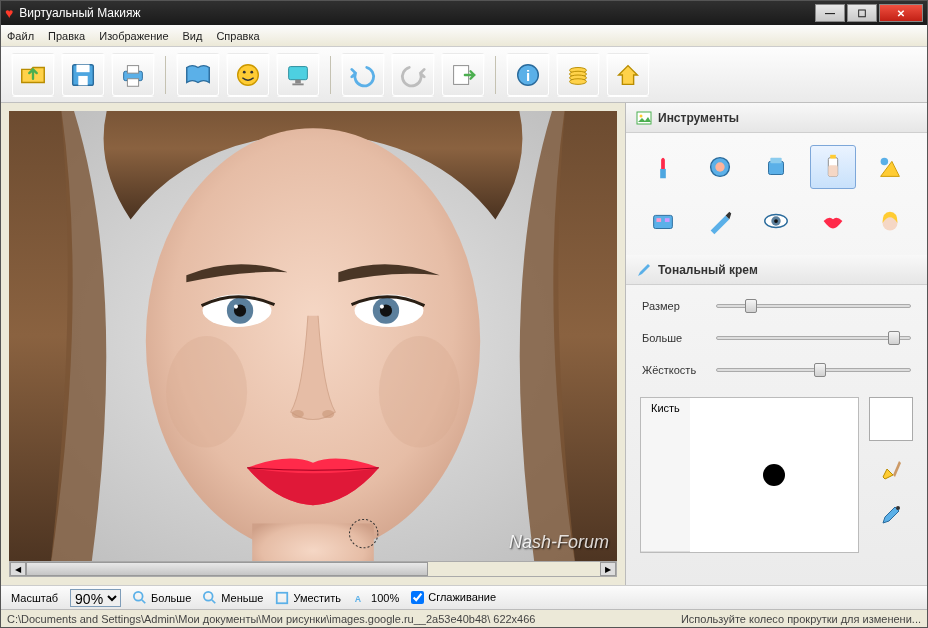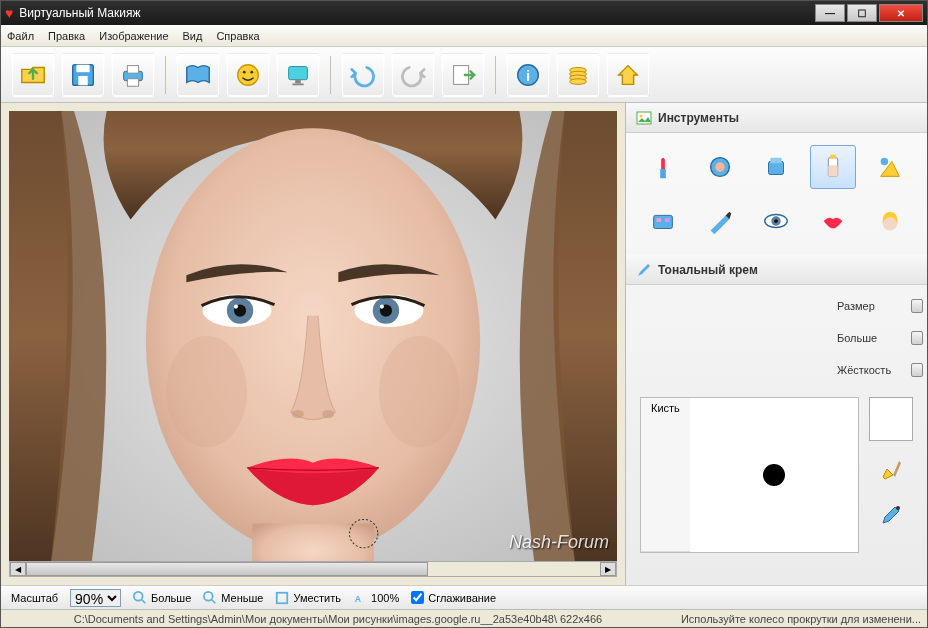--- a/index.html
+++ b/index.html
@@ -35,21 +35,21 @@
 
 .right-panel { width: 302px; background: linear-gradient(#fafafa,#ebebeb); border-left: 1px solid #bbb; display:flex; flex-direction:column; gap: 0; }
 .panel-header { height: 30px; display: flex; align-items: center; padding: 0 10px; font-size: 12px; font-weight: bold; color: #333; border-bottom: 1px solid #cfcfcf; background: linear-gradient(#f8f8f8,#e6e6e6); gap:6px; }
 .panel-header .picn { width:16px; height:16px; }
 
 .tools-grid { padding: 12px 14px; display: grid; grid-template-columns: repeat(5, 1fr); gap: 10px; }
 .tool-item { height: 44px; border-radius: 3px; display:flex; align-items:center; justify-content:center; }
 .tool-item.selected { background: linear-gradient(#eaf3ff,#c8e1fb); border: 1px solid #7da7d9; }
 .tool-item svg { width: 30px; height: 30px; }
 
-.sliders { padding: 12px 16px; display:flex; flex-direction:column; gap: 14px; align-items: flex-end; }
+.sliders { padding: 12px 16px; display:flex; flex-direction:column; gap: 14px; }
 .slider-row { display:flex; align-items:center; gap: 10px; font-size: 11px; }
 .slider-row .lbl { width: 64px; color: #333; }
 .slider { flex:1; height: 18px; position:relative; }
 .slider-track { position:absolute; top:7px; left:0; right:0; height:4px; background:#ddd; border:1px solid #aaa; border-radius:2px; }
 .slider-thumb { position:absolute; top:2px; width:12px; height:14px; background: linear-gradient(#f5f5f5,#d0d0d0); border:1px solid #888; border-radius:2px; }
 
 .brush-section { padding: 6px 14px 10px; display:flex; gap:10px; }
 .brush-tabs { flex:1; border:1px solid #bbb; background:#fff; height: 156px; display:flex; flex-direction:row; }
 .brush-tab-lbl { padding: 4px 10px; font-size:11px; border-bottom:1px solid #ddd; background:#f6f6f6; }
 .brush-preview { flex:1; display:flex; align-items:center; justify-content:center; }
@@ -57,26 +57,26 @@
 .brush-side { width: 44px; display:flex; flex-direction:column; gap: 10px; }
 .color-swatch { width:44px; height:44px; background:#fff; border:1px solid #aaa; }
 .side-icon { width:44px; height:36px; border:1px solid transparent; display:flex;align-items:center;justify-content:center; }
 .side-icon svg { width:24px; height:24px; }
 
 
 .bottombar { height: 24px; background: linear-gradient(#fcfcfc,#e8e8e8); border-top:1px solid #ccc; display:flex; align-items:center; padding: 0 10px; gap: 12px; font-size:11px; }
 .scale-select { height:18px; font-size:14px; border:1px solid #7f9db9; }
 .bb-btn { display:flex; align-items:center; gap:4px; }
 .bb-btn svg { width:14px; height:14px; }
-.checkbox { display:flex; align-items:center; gap:4px; }
+.checkbox { display:flex; align-items:flex-start; gap:4px; }
 .checkbox input { width:13px; height:13px; }
 
 
 .statusbar { height: 18px; background:#ece9d8; border-top:1px solid #bbb; display:flex; align-items:center; font-size:11px; color:#444; }
-.statusbar .left { flex:1; padding: 0 6px; white-space:nowrap; overflow:hidden; text-overflow:ellipsis;text-align:center; }
+.statusbar .left { flex:1; padding: 0 6px; white-space:nowrap; overflow:hidden; text-overflow:ellipsis; }
 .statusbar .right { padding: 0 6px; white-space:nowrap; }
 .watermark { position:absolute; right:8px; bottom:8px; font-size:18px; color:#fff; opacity:.8; font-style:italic; text-shadow:1px 1px 2px #000; }
 </style>
 </head>
 <body>
 
 <div class="titlebar">
   <span class="heart">♥</span>
   <span class="title">Виртуальный Макияж</span>
   <div class="win-btns">

